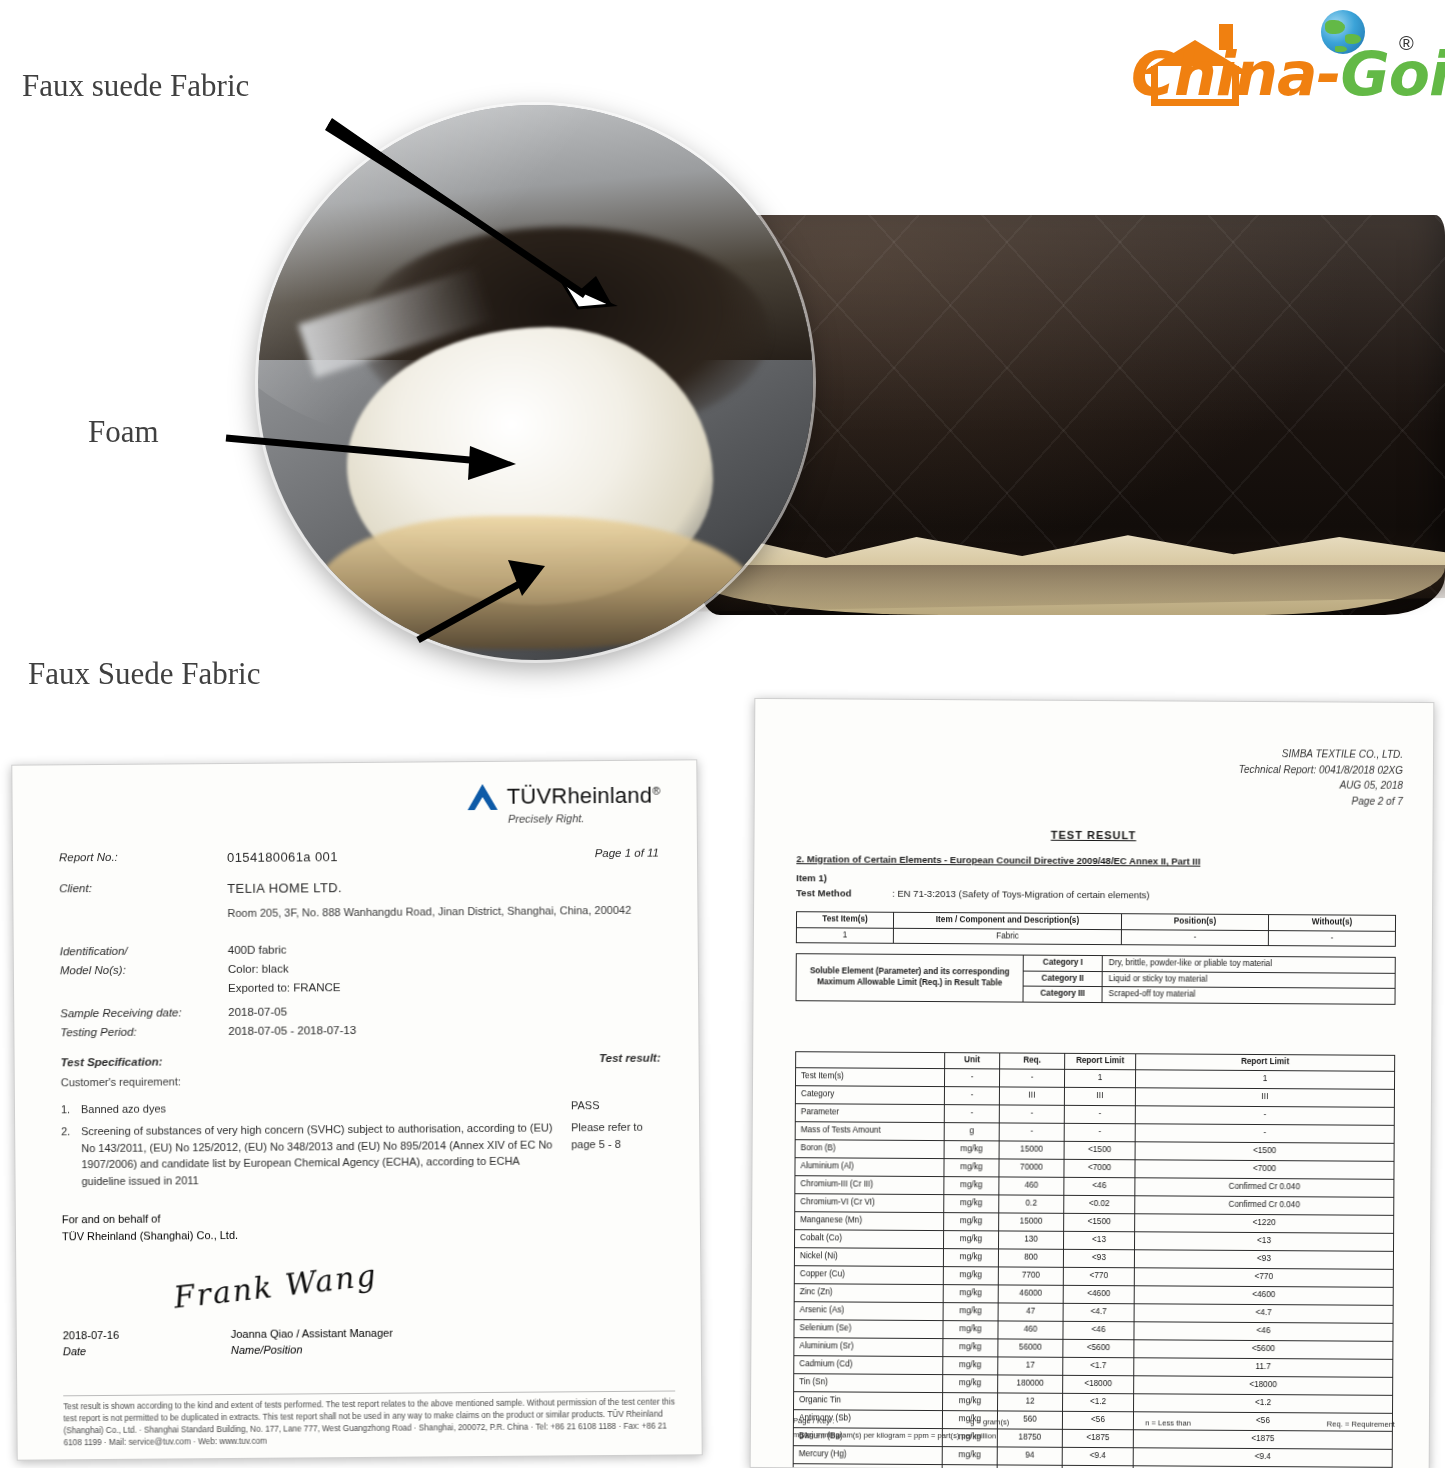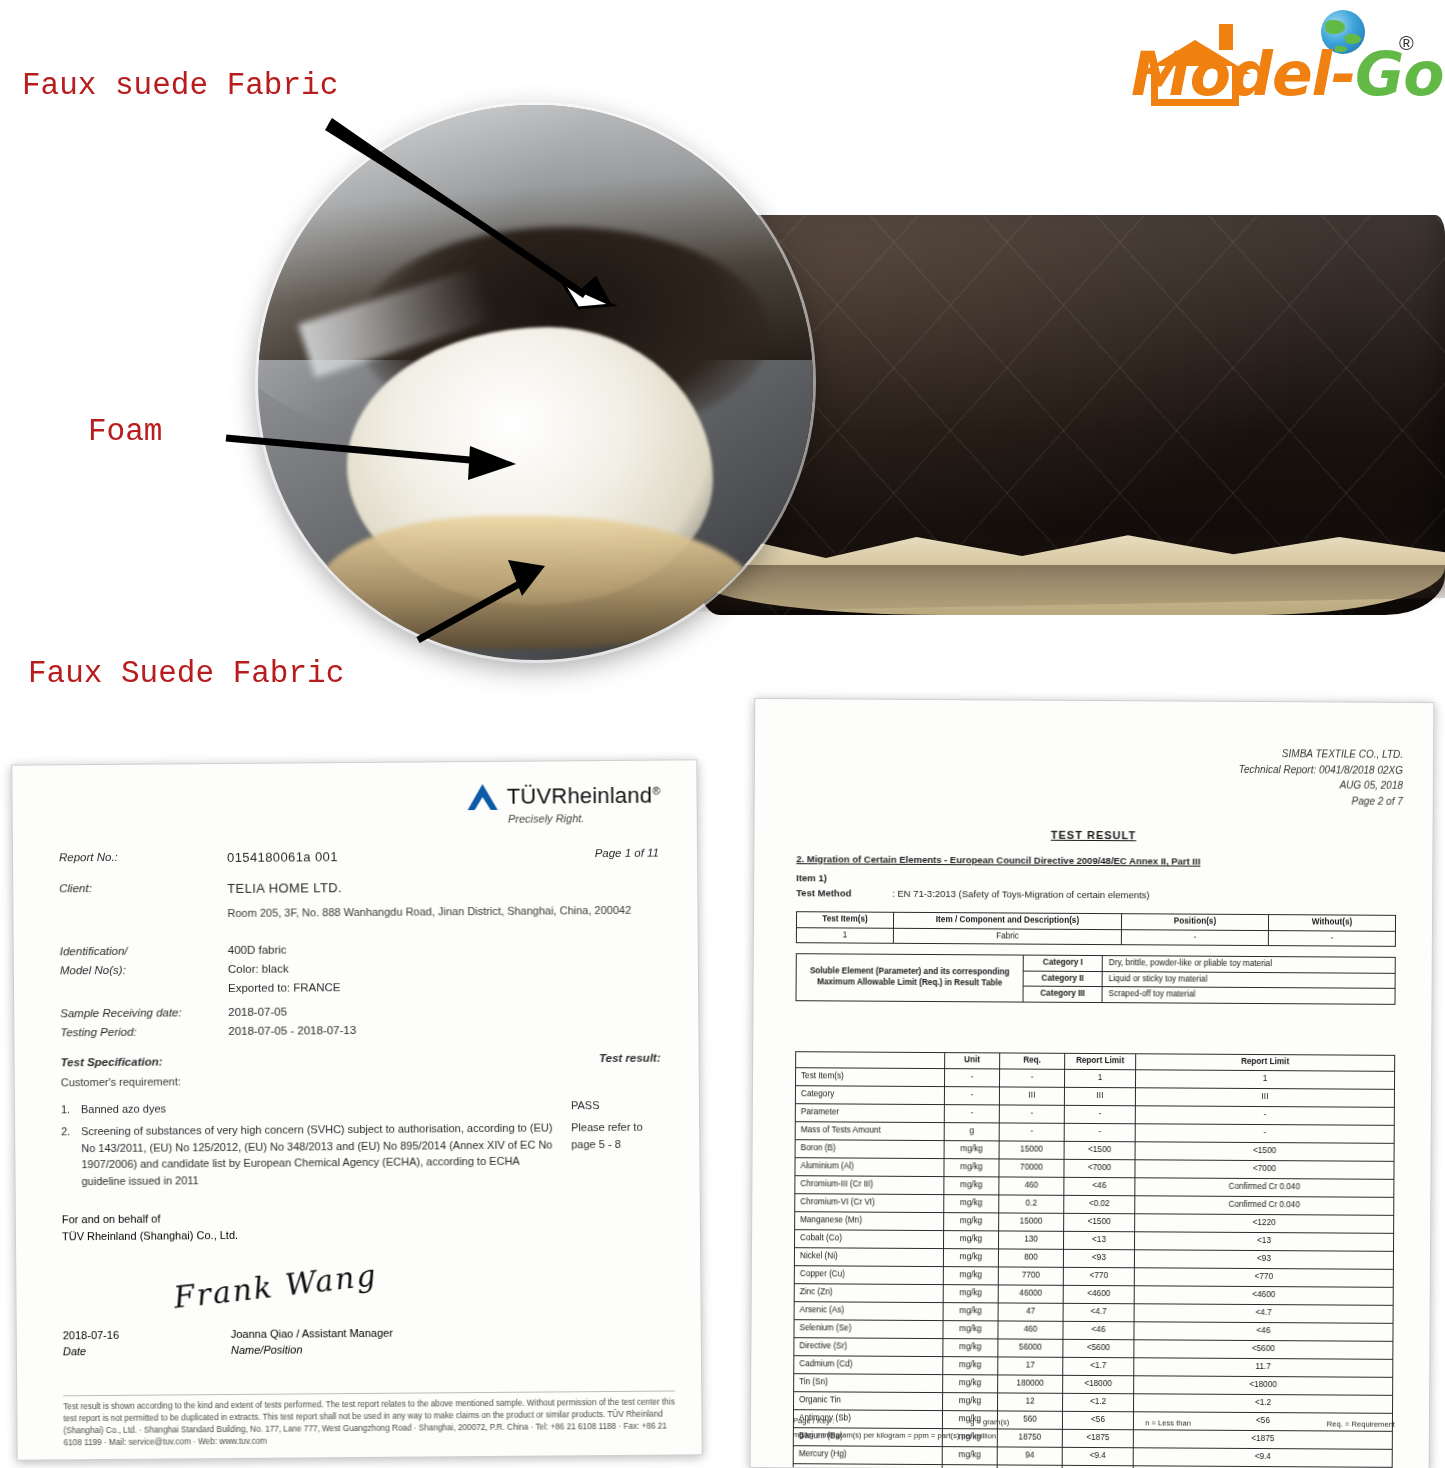--- a/index.html
+++ b/index.html
@@ -215,23 +215,23 @@
     left: 8%; top: 34%;
     width: 34%; height: 10%;
     background: linear-gradient(90deg, rgba(210,212,214,0.9), rgba(210,212,214,0));
     transform: rotate(-18deg);
     filter: blur(3px);
   }
 
   
   .callout-label {
     position: absolute;
-    color: #b91c1c;
+    color: #404040;
     font-size: 31px;
-    font-family: Liberation Mono, monospace;
+    font-family: Liberation Serif, serif;
     white-space: nowrap;
   }
   #label-faux-top { left: 22px; top: 68px; }
   #label-foam { left: 88px; top: 414px; }
   #label-faux-bottom { left: 28px; top: 656px; }
 
   .arrow-svg { position: absolute; left: 0; top: 0; width: 1445px; height: 735px; pointer-events: none; }
 
   
   .doc {
@@ -430,21 +430,21 @@
   <div class="callout-label" id="label-faux-bottom">Faux Suede Fabric</div>
 </div>
 
 <div id="brand-logo">
   <div class="roof">
     <div class="chimney"></div>
   </div>
   <div class="house-body"></div>
   <div class="globe"></div>
   <div class="wordmark">
-    <span class="wm-easy">Model</span><span class="wm-dash">-</span><span class="wm-going">Going</span>
+    <span class="wm-easy">China</span><span class="wm-dash">-</span><span class="wm-going">Going</span>
   </div>
   <div class="reg">®</div>
 </div>
 
 <div class="doc blurwrap" id="doc-tuv">
   <div class="tuv-head">
     <div class="tuv-logo-row">
       <div class="tuv-tri"></div>
       <div class="tuv-name"><span>TÜVRheinland</span><sup>®</sup></div>
     </div>
@@ -698,21 +698,21 @@
           <td>&lt;4.7</td>
         </tr>
         <tr>
           <td class="pname">Selenium (Se)</td>
           <td>mg/kg</td>
           <td>460</td>
           <td>&lt;46</td>
           <td>&lt;46</td>
         </tr>
         <tr>
-          <td class="pname">Directive (Sr)</td>
+          <td class="pname">Aluminium (Sr)</td>
           <td>mg/kg</td>
           <td>56000</td>
           <td>&lt;5600</td>
           <td>&lt;5600</td>
         </tr>
         <tr>
           <td class="pname">Cadmium (Cd)</td>
           <td>mg/kg</td>
           <td>17</td>
           <td>&lt;1.7</td>

